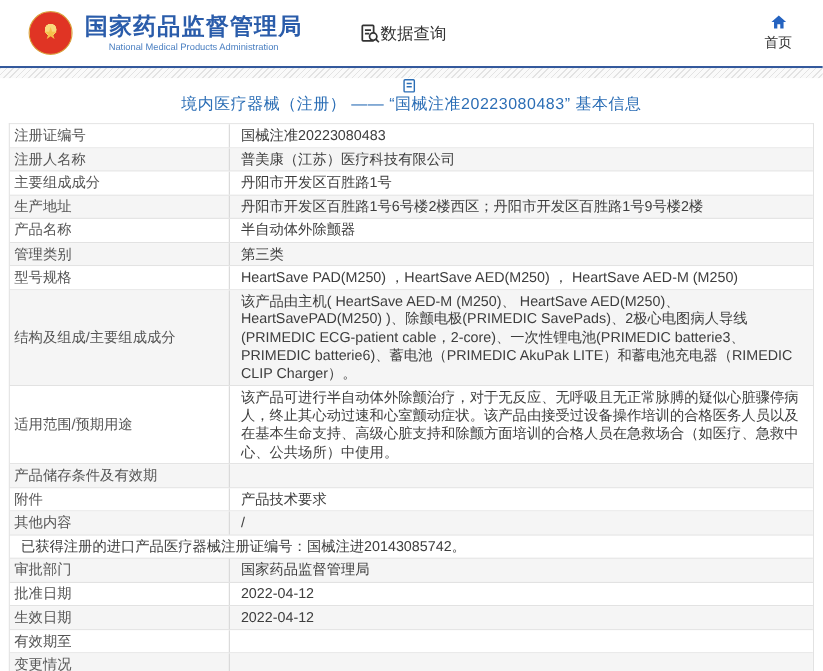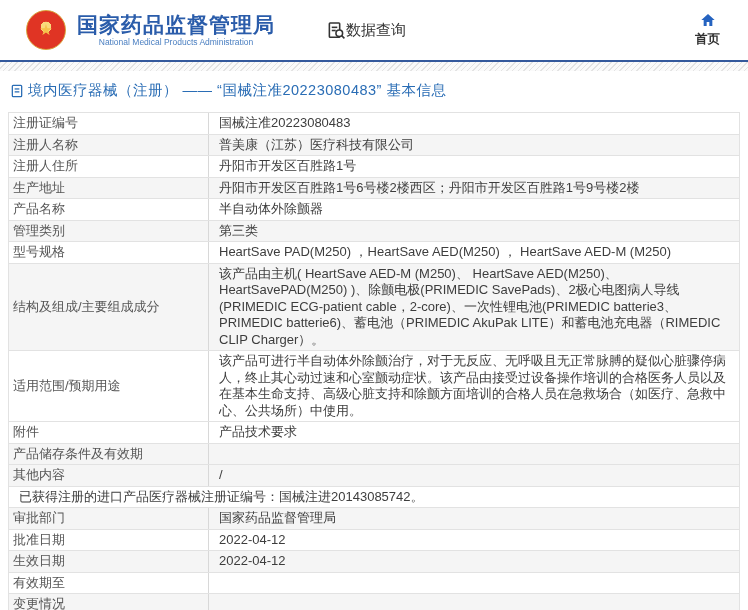--- a/index.html
+++ b/index.html
@@ -11,32 +11,32 @@
   .emblem{ width:40px; height:40px; border-radius:50%;
     background:radial-gradient(circle at 50% 42%, #f9d97c 0 18%, #e03424 19% 78%, #c92012 79%);
     border:1px solid #d9a13a; display:flex; align-items:center; justify-content:center;
     color:#f6c14b; font-size:15px; flex:0 0 auto; }
   .org{ margin-left:11px; }
   .org-cn{ color:#2a5caa; font-size:21px; font-weight:bold; letter-spacing:1px; line-height:24px; }
   .org-en{ color:#4a7fc1; font-size:8.5px; line-height:11px;text-align:center; }
   .dq{ display:flex; align-items:center; margin-left:52px; gap:0; color:#333; font-size:15px; }
   .dq svg{ width:19px; height:19px; }
   .spacer{ flex:1; }
-  .nav{ display:flex; gap:28px; margin-right:10px;font-weight:bold; }
+  .nav{ display:flex; gap:28px; margin-right:10px; }
   .nav-item{ display:flex; flex-direction:column; align-items:center; gap:3px; cursor:pointer; }
   .nav-item svg{ width:16px; height:16px; fill:#2563c0; }
   .nav-label{ font-size:12.5px; color:#333; white-space:nowrap; }
 
   
   .blue-line{ height:2px; background:#34599c; }
   .hatch{ height:9px;
     background:repeating-linear-gradient(135deg,#e3e3e3 0 1px,#fafafa 1px 4px); }
 
   
-  .crumbbar{ height:39px; display:flex; align-items:center; padding:0 10px; }
+  .crumbbar{ height:39px; display:flex; align-items:center; padding:0 10px;flex-direction:column; }
   .crumbbar svg{ width:14px; height:14px; margin-right:4px; flex:0 0 auto; }
   .crumb-text{ color:#2a6db5; font-size:14.5px; letter-spacing:.5px; }
 
   
   .tbl{ margin:2px 8px 0 8px; border:1px solid #e2e2e2; border-bottom:none; background:#fff; }
   .row{ display:flex; border-bottom:1px solid #e2e2e2; min-height:21px; background:#fff; }
   .row.alt{ background:#f5f5f5; }
   .cell-label{ width:200px; flex:0 0 auto; text-align:right; padding:2px 10px 2px 4px;
     color:#555; font-size:13px; line-height:16.5px; border-right:1px solid #d8d8d8;
     display:flex; align-items:center; gap:3px; }
@@ -97,21 +97,21 @@
       <div class="row alt">
     <div class="cell-label">
 
       <span>注册人名称</span>
     </div>
     <div class="cell-value">普美康（江苏）医疗科技有限公司</div>
   </div>
       <div class="row">
     <div class="cell-label">
 
-      <span>注册人住所</span>
+      <span>主要组成成分</span>
     </div>
     <div class="cell-value">丹阳市开发区百胜路1号</div>
   </div>
       <div class="row alt">
     <div class="cell-label">
 
       <span>生产地址</span>
     </div>
     <div class="cell-value">丹阳市开发区百胜路1号6号楼2楼西区；丹阳市开发区百胜路1号9号楼2楼</div>
   </div>
@@ -143,72 +143,72 @@
     </div>
     <div class="cell-value">该产品由主机( HeartSave AED-M (M250)、 HeartSave AED(M250)、 HeartSavePAD(M250) )、除颤电极(PRIMEDIC SavePads)、2极心电图病人导线 (PRIMEDIC ECG-patient cable，2-core)、一次性锂电池(PRIMEDIC batterie3、 PRIMEDIC batterie6)、蓄电池（PRIMEDIC AkuPak LITE）和蓄电池充电器（RIMEDIC CLIP Charger）。</div>
   </div>
       <div class="row">
     <div class="cell-label">
 
       <span>适用范围/预期用途</span>
     </div>
     <div class="cell-value">该产品可进行半自动体外除颤治疗，对于无反应、无呼吸且无正常脉膊的疑似心脏骤停病人，终止其心动过速和心室颤动症状。该产品由接受过设备操作培训的合格医务人员以及在基本生命支持、高级心脏支持和除颤方面培训的合格人员在急救场合（如医疗、急救中心、公共场所）中使用。</div>
   </div>
+      <div class="row alt">
+    <div class="cell-label">
+
+      <span>产品储存条件及有效期</span>
+    </div>
+    <div class="cell-value"></div>
+  </div>
       <div class="row">
     <div class="cell-label">
 
       <span>附件</span>
     </div>
     <div class="cell-value">产品技术要求</div>
   </div>
       <div class="row alt">
     <div class="cell-label">
 
-      <span>产品储存条件及有效期</span>
+      <span>其他内容</span>
+    </div>
+    <div class="cell-value">/</div>
+  </div>
+      <div class="row">
+    <div class="cell-value">已获得注册的进口产品医疗器械注册证编号：国械注进20143085742。</div>
+  </div>
+      <div class="row alt">
+    <div class="cell-label">
+
+      <span>审批部门</span>
+    </div>
+    <div class="cell-value">国家药品监督管理局</div>
+  </div>
+      <div class="row">
+    <div class="cell-label">
+
+      <span>批准日期</span>
+    </div>
+    <div class="cell-value">2022-04-12</div>
+  </div>
+      <div class="row alt">
+    <div class="cell-label">
+
+      <span>生效日期</span>
+    </div>
+    <div class="cell-value">2022-04-12</div>
+  </div>
+      <div class="row">
+    <div class="cell-label">
+
+      <span>有效期至</span>
+    </div>
+  </div>
+      <div class="row alt">
+    <div class="cell-label">
+
+      <span>变更情况</span>
     </div>
     <div class="cell-value"></div>
   </div>
-      <div class="row alt">
-    <div class="cell-label">
-
-      <span>其他内容</span>
-    </div>
-    <div class="cell-value">/</div>
-  </div>
-      <div class="row">
-    <div class="cell-value">已获得注册的进口产品医疗器械注册证编号：国械注进20143085742。</div>
-  </div>
-      <div class="row alt">
-    <div class="cell-label">
-
-      <span>审批部门</span>
-    </div>
-    <div class="cell-value">国家药品监督管理局</div>
-  </div>
-      <div class="row">
-    <div class="cell-label">
-
-      <span>批准日期</span>
-    </div>
-    <div class="cell-value">2022-04-12</div>
-  </div>
-      <div class="row alt">
-    <div class="cell-label">
-
-      <span>生效日期</span>
-    </div>
-    <div class="cell-value">2022-04-12</div>
-  </div>
-      <div class="row">
-    <div class="cell-label">
-
-      <span>有效期至</span>
-    </div>
-  </div>
-      <div class="row alt">
-    <div class="cell-label">
-
-      <span>变更情况</span>
-    </div>
-    <div class="cell-value"></div>
-  </div>
     </div>
 </div>
 
 </body></html>

